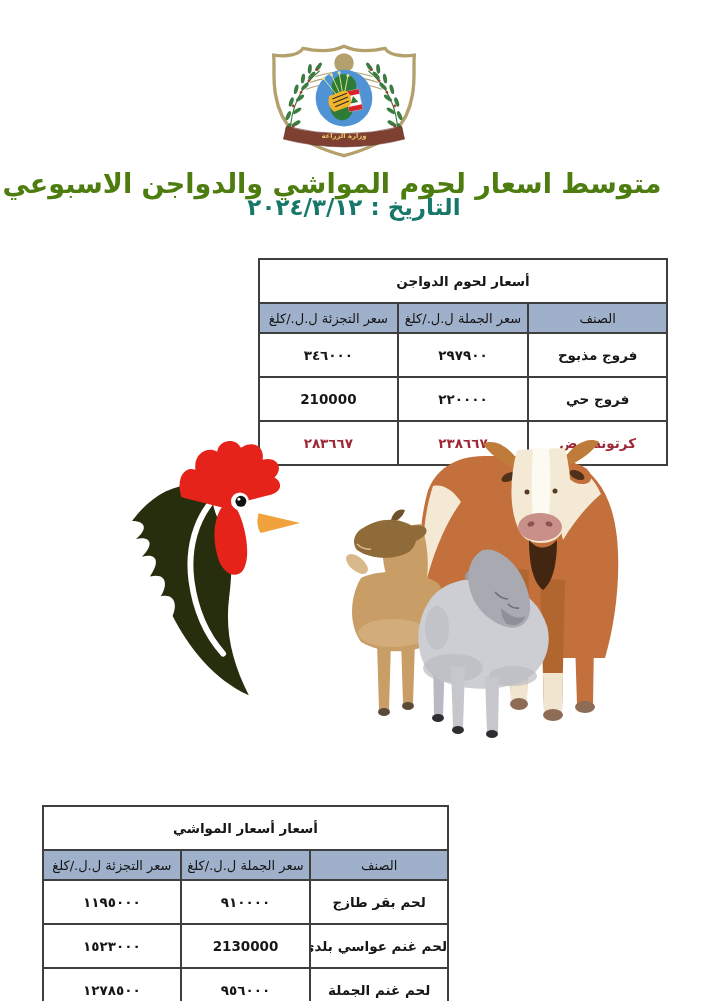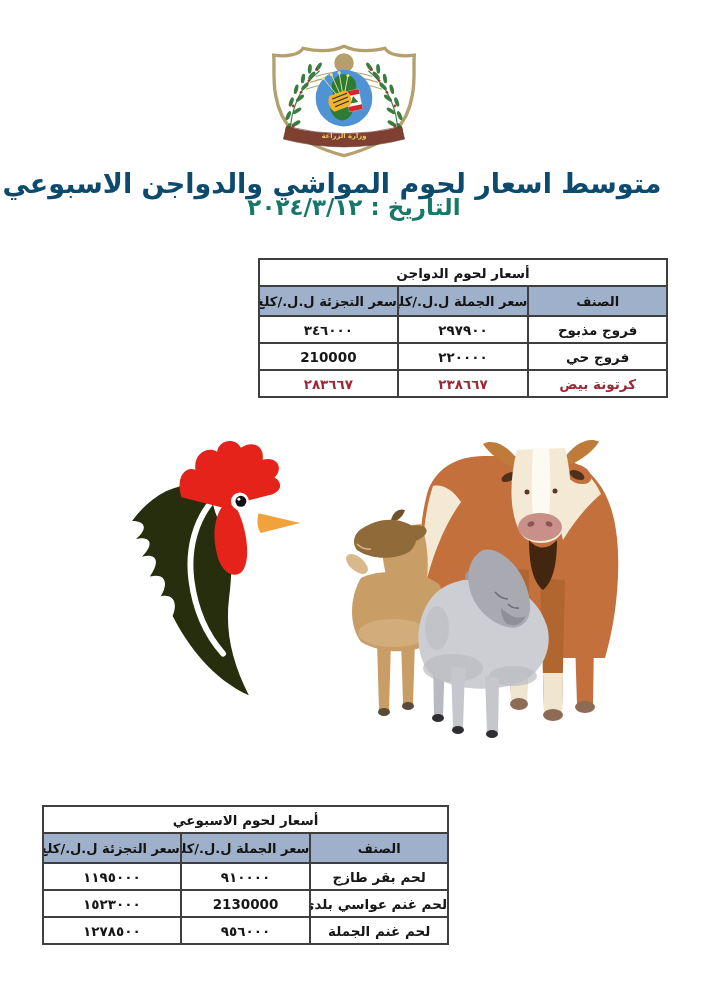--- a/index.html
+++ b/index.html
@@ -6,43 +6,43 @@
   html,body { background:#ffffff; }
   body { width:708px; height:1001px; font-family:"DejaVu Sans", sans-serif; }
   .page { position:relative; width:708px; height:1001px; background:#ffffff; overflow:hidden; }
 
   .logo-wrap { position:absolute; left:261px; top:40px; width:166px; height:122px; }
   .logo-wrap svg { width:100%; height:100%; display:block; }
 
   .main-title {
     position:absolute; top:168px; left:0; width:664px;
     text-align:center; direction:rtl;
-    color:#0c4a6e; font-size:27px; font-weight:bold; letter-spacing:0;
+    color:#4d7c0f; font-size:27px; font-weight:bold; letter-spacing:0;
   }
   .date-line {
     position:absolute; top:194px; left:0; width:708px;
     text-align:center; direction:rtl;
     color:#17786a; font-size:23px; font-weight:bold;
   }
 
   table.price-table {
     position:absolute; border-collapse:collapse; table-layout:fixed;
     direction:rtl; background:#ffffff;
     border:2px solid #3f3f3f;
   }
   table.poultry   { left:258px; top:258px; width:410px; }
   table.livestock { left:42px;  top:805px; width:407px; }
 
   .price-table th, .price-table td {
     border:2px solid #3f3f3f; text-align:center; vertical-align:middle;
     font-weight:bold; overflow:hidden; white-space:nowrap;
   }
   .t-title  { height:30px; color:#e0262a; font-size:15px; background:#ffffff; }
-  .head th  { height:30px; background:#9fb0cb; color:#141414; font-size:13px; font-weight:bold; }
-  .price-table td { height:27px; color:#171717; font-size:13.5px; }
+  .head th  { height:30px; background:#9fb0cb; color:#141414; font-size:13px; font-weight:normal; }
+  .price-table td { height:44px; color:#171717; font-size:13.5px; }
   tr.highlight td { color:#9e2936; }
 
   .animals { position:absolute; }
   .rooster-box   { left:112px; top:436px; width:238px; height:277px; }
   .livestock-box { left:333px; top:428px; width:300px; height:312px; }
   .animals svg { width:100%; height:100%; display:block; }
 </style>
 </head>
 <body>
 
@@ -257,21 +257,21 @@
   </div>
 
   <table class="price-table livestock">
     <colgroup>
         <col style="width:34%">
         <col style="width:32%">
         <col style="width:34%">
       </colgroup>
     <tbody>
         <tr>
-          <td colspan="3" class="t-title">أسعار لحوم الاسبوعي</td>
+          <td colspan="3" class="t-title">أسعار أسعار المواشي</td>
         </tr>
     <tr class="head">
       <th>الصنف</th>
       <th>سعر الجملة ل.ل./كلغ</th>
       <th>سعر التجزئة ل.ل./كلغ</th>
     </tr>
     <tr>
       <td>لحم بقر طازج</td>
       <td>٩١٠٠٠٠</td>
       <td>١١٩٥٠٠٠</td>

